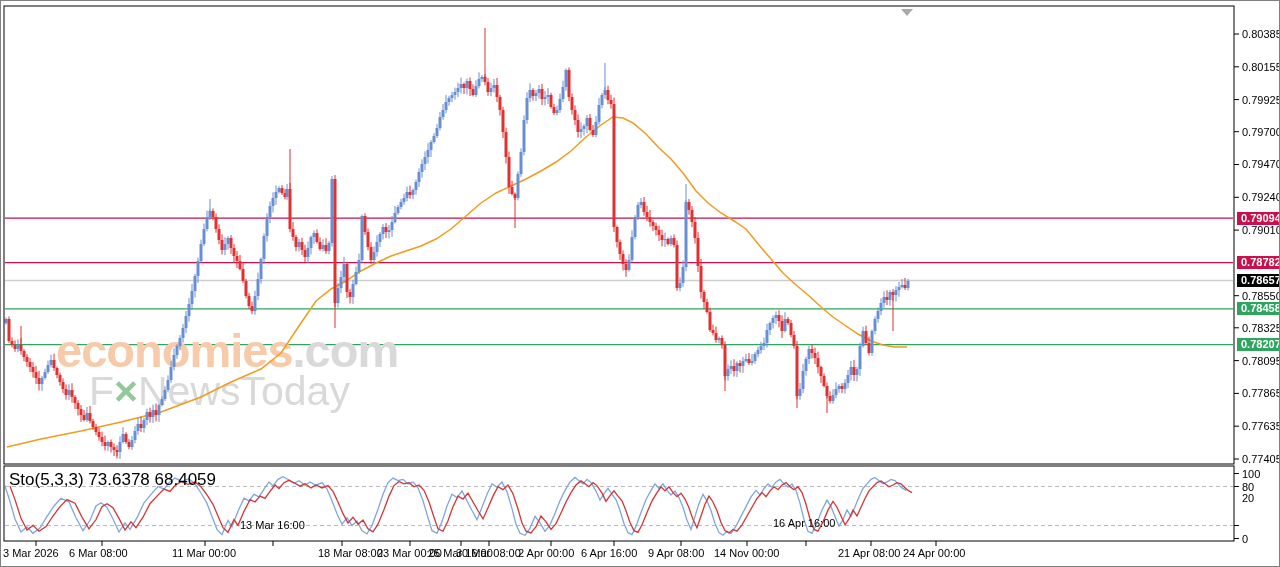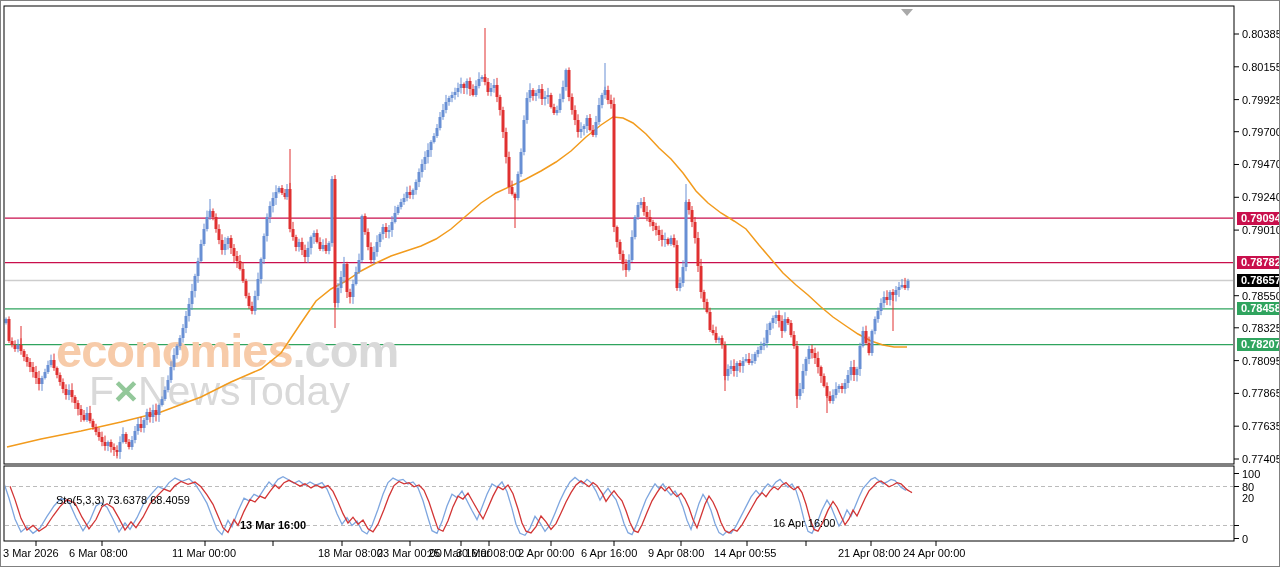--- a/index.html
+++ b/index.html
@@ -2,21 +2,21 @@
 <html><head>
 <meta charset="utf-8">
 <style>
   html,body{margin:0;padding:0;background:#e8e8e8;}
   .screen{position:relative;width:1280px;height:567px;background:#fff;
     font-family:"Liberation Sans",sans-serif;border:1px solid #808080;box-sizing:border-box;overflow:hidden;}
   #chart-svg{position:absolute;left:0;top:0;}
   .title{position:absolute;left:8px;top:10px;font-size:11px;font-weight:bold;color:#000;white-space:nowrap;}
   .title .tri{display:inline-block;width:0;height:0;border-left:4px solid transparent;border-right:4px solid transparent;
     border-top:5px solid #000;margin-right:6px;position:relative;top:-1px;cursor:pointer;}
-  .sto-label{position:absolute;left:8px;top:493px;font-size:11px;color:#000;white-space:nowrap;margin-left:47px;}
+  .sto-label{position:absolute;left:8px;top:469px;font-size:17px;color:#000;white-space:nowrap;}
   .axis-label{position:absolute;font-size:11px;color:#000;white-space:nowrap;line-height:12px;}
   .badge{position:absolute;left:1236px;width:49px;height:13px;font-size:11px;font-weight:bold;color:#fff;
     line-height:13px;padding-left:4px;box-sizing:border-box;}
   .shift-marker{position:absolute;left:900px;top:8px;width:0;height:0;border-left:6px solid transparent;
     border-right:6px solid transparent;border-top:7px solid #a9a9a9;cursor:pointer;}
 </style>
 </head>
 <body>
 
 <div class="screen">
@@ -711,29 +711,29 @@
       <div class="badge" style="top: 210.619px; background: rgb(201, 15, 76);">0.79094</div>
       <div class="badge" style="top: 255.116px; background: rgb(201, 15, 76);">0.78782</div>
       <div class="badge" style="top: 272.943px; background: rgb(0, 0, 0);">0.78657</div>
       <div class="badge" style="top: 301.324px; background: rgb(47, 164, 94);">0.78458</div>
       <div class="badge" style="top: 337.121px; background: rgb(47, 164, 94);">0.78207</div>
     </div>
   <div id="time-axis">
       <div class="axis-label" style="left: 2px; top: 546px;">3 Mar 2026</div>
       <div class="axis-label" style="left: 68px; top: 546px;">6 Mar 08:00</div>
       <div class="axis-label" style="left: 171px; top: 546px;">11 Mar 00:00</div>
-      <div class="axis-label" style="left: 239px; top: 518px; font-weight: bold;">13 Mar 16:00</div>
+      <div class="axis-label" style="left: 239px; top: 518px;">13 Mar 16:00</div>
       <div class="axis-label" style="left: 308px; top: 546px; margin-left: 9px;">18 Mar 08:00</div>
       <div class="axis-label" style="left: 376px; top: 546px;">23 Mar 00:00</div>
       <div class="axis-label" style="left: 427px; top: 546px;">25 Mar 16:00</div>
       <div class="axis-label" style="left: 455px; top: 546px;">30 Mar 08:00</div>
       <div class="axis-label" style="left: 517px; top: 546px;">2 Apr 00:00</div>
       <div class="axis-label" style="left: 580px; top: 546px;">6 Apr 16:00</div>
       <div class="axis-label" style="left: 647px; top: 546px;">9 Apr 08:00</div>
-      <div class="axis-label" style="left: 713px; top: 546px;">14 Apr 00:55</div>
+      <div class="axis-label" style="left: 713px; top: 546px;">14 Nov 00:00</div>
       <div class="axis-label" style="left: 772px; top: 516px;">16 Apr 16:00</div>
       <div class="axis-label" style="left: 837px; top: 546px;">21 Apr 08:00</div>
       <div class="axis-label" style="left: 902px; top: 546px;">24 Apr 00:00</div>
     </div>
   <div id="sto-axis">
       <div class="axis-label" style="left: 1241px; top: 466.5px;">100</div>
       <div class="axis-label" style="left: 1241px; top: 479.5px;">80</div>
       <div class="axis-label" style="left: 1241px; top: 491px;">20</div>
       <div class="axis-label" style="left: 1241px; top: 531.5px;">0</div>
     </div>

